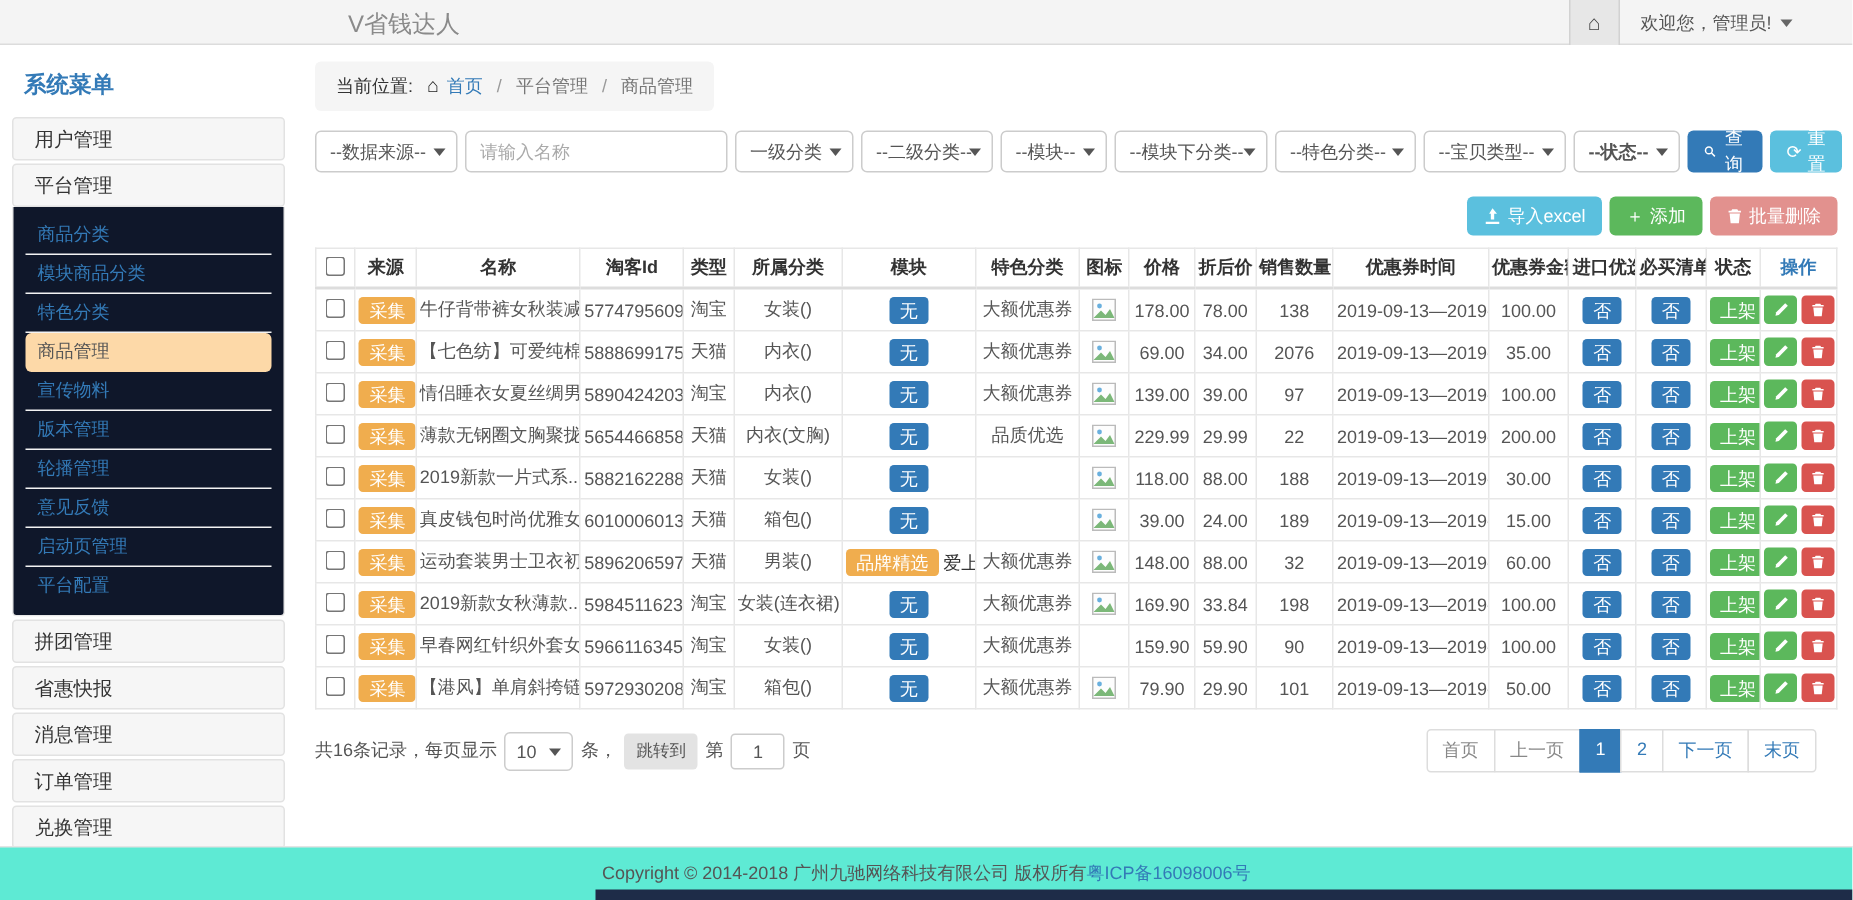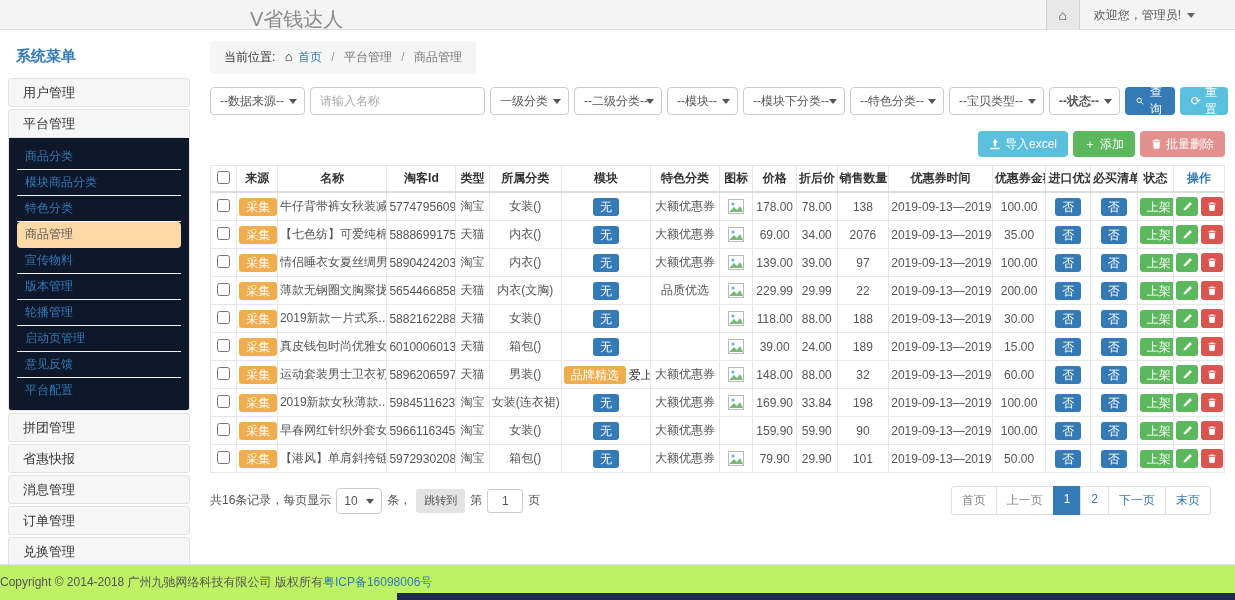--- a/index.html
+++ b/index.html
@@ -1,21 +1,21 @@
 <!DOCTYPE html>
 <html><head>
 <meta charset="utf-8">
 <style>
   * { margin:0; padding:0; box-sizing:border-box; }
   html,body { width:1235px; height:600px; overflow:hidden; }
   body { position:relative; background:#fff; font-family:"Liberation Sans","DejaVu Sans",sans-serif; font-size:12px; color:#555; }
 
   
   .topbar { position:relative; height:30px; background:#f4f4f4; border-bottom:1px solid #dcdcdc; }
-  .topbar-title { position:absolute; left:250px; top:6px; font-size:20px; color:#8a8a8a; }
+  .topbar-title { position:absolute; left:232px; top:6px; font-size:16px; color:#8a8a8a; }
   .topbar-right { position:absolute; right:0; top:0; height:30px; display:flex; align-items:center; }
   .home-btn { width:34px; height:30px; background:#e7e7e7; border-left:1px solid #d2d2d2; border-right:1px solid #d2d2d2; display:flex; align-items:center; justify-content:center; color:#444; font-size:14px; cursor:pointer; }
   .welcome { margin:0 40px 0 14px; color:#555; cursor:pointer; display:flex; align-items:center; gap:6px; }
   .caret { display:inline-block; width:0; height:0; border-left:4px solid transparent; border-right:4px solid transparent; border-top:5px solid #666; }
 
   
   .layout { position:absolute; top:31px; left:0; right:0; bottom:0; }
 
   
   .sidebar { position:absolute; left:8px; top:10px; width:182px; }
@@ -86,21 +86,21 @@
   .jump-btn { background:#e3e3e3; border:none; border-radius:3px; height:24px; padding:0 8px; color:#555; font-size:11px; cursor:pointer; font-family:Liberation Mono, monospace; }
   .jump-input { width:36px; height:24px; border:1px solid #ccc; border-radius:3px; text-align:center; font-size:12px; color:#555; font-family:inherit; }
   .pagination { display:flex; margin-right:14px; }
   .page-link { padding:5px 10px; border:1px solid #ddd; background:#fff; color:#337ab7; margin-left:-1px; cursor:pointer; }
   .page-link:first-child { border-radius:3px 0 0 3px; margin-left:0; }
   .page-link:last-child { border-radius:0 3px 3px 0; }
   .page-link.muted { color:#888; }
   .page-link.active { background:#337ab7; border-color:#337ab7; color:#fff; }
 
   
-  .footer { position:absolute; left:0; right:0; bottom:0; height:36px; background:#bef264; border-top:1px solid #e4e4e4; text-align:left; line-height:34px; color:#555; font-size:12px; z-index:5; }
+  .footer { position:absolute; left:0; right:0; bottom:0; height:36px; background:#5eead4; border-top:1px solid #e4e4e4; text-align:center; line-height:34px; color:#555; font-size:12px; z-index:5; }
   .footer a { color:#337ab7; text-decoration:none; cursor:pointer; }
   .bottom-strip { position:absolute; left:397px; right:0; bottom:0; height:7px; background:#1e2c48; z-index:6; }
 </style>
 </head>
 <body>
 
 <div class="topbar" data-name="top-header">
   <div class="topbar-title" data-name="app-title">V省钱达人</div>
   <div class="topbar-right">
     <div class="home-btn" data-name="home-button">
@@ -121,22 +121,22 @@
         <div class="group-header" data-name="sidebar-group-header">用户管理</div>
         <div class="group-header" data-name="sidebar-group-header">平台管理</div>
         <div class="submenu" data-name="sidebar-submenu">
           <div class="submenu-item" data-name="sidebar-item">商品分类</div>
           <div class="submenu-item" data-name="sidebar-item">模块商品分类</div>
           <div class="submenu-item" data-name="sidebar-item">特色分类</div>
           <div class="submenu-item active" data-name="sidebar-item">商品管理</div>
           <div class="submenu-item" data-name="sidebar-item">宣传物料</div>
           <div class="submenu-item" data-name="sidebar-item">版本管理</div>
           <div class="submenu-item" data-name="sidebar-item">轮播管理</div>
+          <div class="submenu-item" data-name="sidebar-item">意见反馈</div>
           <div class="submenu-item" data-name="sidebar-item">启动页管理</div>
-          <div class="submenu-item" data-name="sidebar-item">意见反馈</div>
           <div class="submenu-item" data-name="sidebar-item">平台配置</div>
         </div>
         <div class="group-header" data-name="sidebar-group-header">拼团管理</div>
         <div class="group-header" data-name="sidebar-group-header">省惠快报</div>
         <div class="group-header" data-name="sidebar-group-header">消息管理</div>
         <div class="group-header" data-name="sidebar-group-header">订单管理</div>
         <div class="group-header" data-name="sidebar-group-header">兑换管理</div>
         <div class="group-header" data-name="sidebar-group-header" style="height: 8px; overflow: hidden;">统计管理</div>
       </div>
   </aside>

